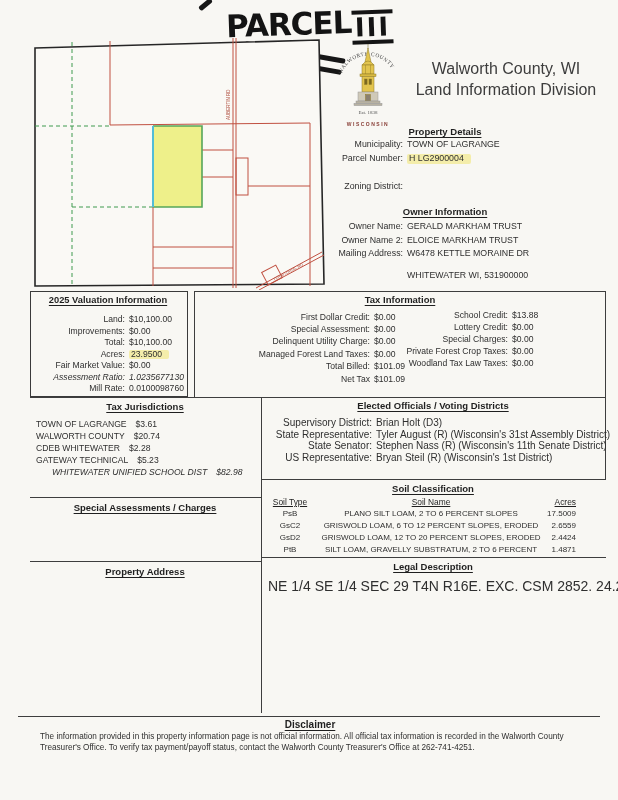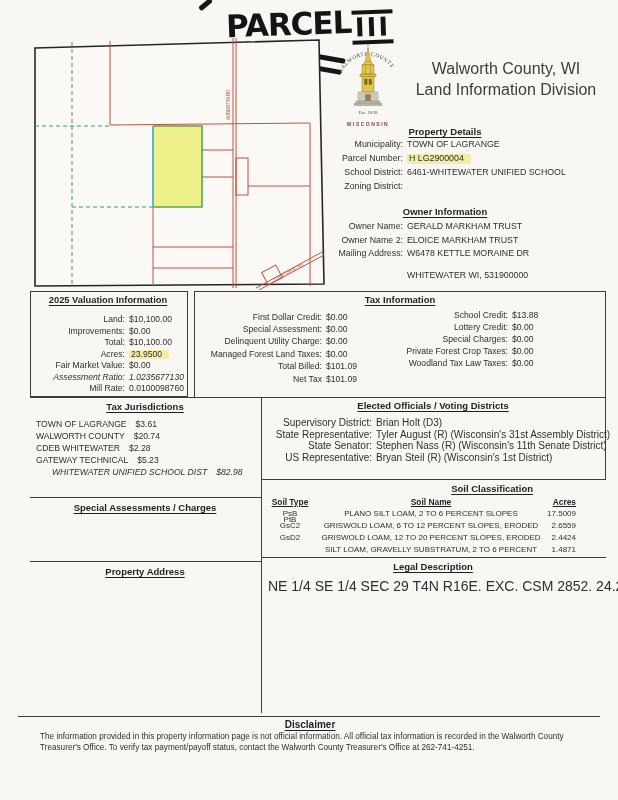--- a/index.html
+++ b/index.html
@@ -13,32 +13,32 @@
     position:absolute;font-weight:bold;font-size:9.5px;color:#1f1f1f;
     text-align:center;text-decoration:underline;text-underline-offset:1.5px;white-space:nowrap;
   }
   .fieldrow{position:absolute;display:flex;font-size:8.8px;color:#2f2f2f;line-height:1.1;white-space:nowrap;}
   .fl{text-align:right;flex:0 0 auto;}
   .fv{margin-left:4px;}
   .pd .fl{width:68px;}
   .own .fl{width:78px;}
   .val .fl{width:92px;}
   .val{font-size:8.6px;}
-  .txl .fl{width:126px;}
+  .txl .fl{width:126px;padding-left:48px;}
   .txr .fl{width:120px;}
   .txl,.txr{font-size:8.6px;}
   .el .fl{width:104px;}
   .el{font-size:10px;}
   .jur{position:absolute;display:flex;font-size:8.6px;color:#2f2f2f;white-space:nowrap;}
   .jur .amt{margin-left:9px;}
   .soilrow{font-size:8px;color:#2f2f2f;white-space:nowrap;}
   .soil-type{position:absolute;width:50px;text-align:center;}
   .soil-name{position:absolute;width:232px;text-align:center;}
   .soil-acres{position:absolute;width:46px;text-align:right;}
-  .soilhead{font-weight:bold;text-decoration:underline;font-size:8.4px;color:#1f1f1f;}
+  .soilhead{font-weight:normal;text-decoration:underline;font-size:8.4px;color:#1f1f1f;}
   .ln{position:absolute;background:#3e3e3e;}
   .hl{background:rgba(240,230,110,0.55);border-radius:2px;padding:0 7px 0 2px;}
   .hw{
     position:absolute;font-family:"DejaVu Sans",sans-serif;font-weight:900;color:#141414;
     letter-spacing:-1px;transform:rotate(-2deg);
   }
   .hw-word{font-size:31px;}
   .roman{
     position:absolute;font-family:"DejaVu Sans",sans-serif;font-weight:900;color:#141414;
     font-size:26px;letter-spacing:2px;line-height:1;
@@ -123,24 +123,20 @@
 
   <div class="hd" style="left:345px;top:126px;width:200px;">Property Details</div>
   <div class="fieldrow pd" style="left:335px;top:140px;">
     <span class="fl">Municipality:</span>
     <span class="fv">TOWN OF LAGRANGE</span>
   </div>
   <div class="fieldrow pd" style="left:335px;top:154px;">
     <span class="fl">Parcel Number:</span>
     <span class="fv hl">H LG2900004</span>
   </div>
-  <div class="fieldrow pd" style="left:335px;top:168px;">
-    <span class="fl">School District:</span>
-    <span class="fv">6461-WHITEWATER UNIFIED SCHOOL</span>
-  </div>
   <div class="fieldrow pd" style="left:335px;top:182px;">
     <span class="fl">Zoning District:</span>
     <span class="fv"></span>
   </div>
 
   <div class="hd" style="left:345px;top:206px;width:200px;">Owner Information</div>
   <div class="fieldrow own" style="left:325px;top:222px;">
     <span class="fl">Owner Name:</span>
     <span class="fv">GERALD MARKHAM TRUST</span>
   </div>
@@ -280,38 +276,38 @@
   </div>
   <div class="fieldrow el" style="left:268px;top:440px;">
     <span class="fl">State Senator:</span>
     <span class="fv">Stephen Nass (R) (Wisconsin's 11th Senate District)</span>
   </div>
   <div class="fieldrow el" style="left:268px;top:452px;">
     <span class="fl">US Representative:</span>
     <span class="fv">Bryan Steil (R) (Wisconsin's 1st District)</span>
   </div>
 
-  <div class="hd" style="left:333px;top:483px;width:200px;text-align:right;">Soil Classification</div>
+  <div class="hd" style="left:333px;top:483px;width:200px;">Soil Classification</div>
   <div class="soil-type soilrow soilhead abs" style="left:265px;top:497px;">Soil Type</div>
   <div class="soil-name soilrow soilhead abs" style="left:315px;top:497px;text-align:center;">Soil Name</div>
   <div class="soil-acres soilrow soilhead abs" style="left:530px;top:497px;">Acres</div>
 
   <div class="soil-type soilrow abs" style="left:265px;top:509px;">PsB</div>
   <div class="soil-name soilrow abs" style="left:315px;top:509px;">PLANO SILT LOAM, 2 TO 6 PERCENT SLOPES</div>
   <div class="soil-acres soilrow abs" style="left:530px;top:509px;">17.5009</div>
 
   <div class="soil-type soilrow abs" style="left:265px;top:521px;">GsC2</div>
   <div class="soil-name soilrow abs" style="left:315px;top:521px;">GRISWOLD LOAM, 6 TO 12 PERCENT SLOPES, ERODED</div>
   <div class="soil-acres soilrow abs" style="left:530px;top:521px;">2.6559</div>
 
   <div class="soil-type soilrow abs" style="left:265px;top:533px;">GsD2</div>
   <div class="soil-name soilrow abs" style="left:315px;top:533px;">GRISWOLD LOAM, 12 TO 20 PERCENT SLOPES, ERODED</div>
   <div class="soil-acres soilrow abs" style="left:530px;top:533px;">2.4424</div>
 
-  <div class="soil-type soilrow abs" style="left:265px;top:515px;">PtB</div>
+  <div class="soil-type soilrow abs" style="left:265px;top:545px;">PtB</div>
   <div class="soil-name soilrow abs" style="left:315px;top:545px;">SILT LOAM, GRAVELLY SUBSTRATUM, 2 TO 6 PERCENT</div>
   <div class="soil-acres soilrow abs" style="left:530px;top:545px;">1.4871</div>
 
   <div class="hd" style="left:45px;top:566px;width:200px;">Property Address</div>
   <div class="hd" style="left:45px;top:502px;width:200px;">Special Assessments / Charges</div>
 
   <div class="hd" style="left:333px;top:561px;width:200px;">Legal Description</div>
   <div class="legal-text" style="left:268px;top:578px;">NE 1/4 SE 1/4 SEC 29 T4N R16E. EXC. CSM 2852.  24.26 A M/L</div>
 
   <div class="ln" style="left:18px;top:716px;width:582px;height:1.2px;"></div>

